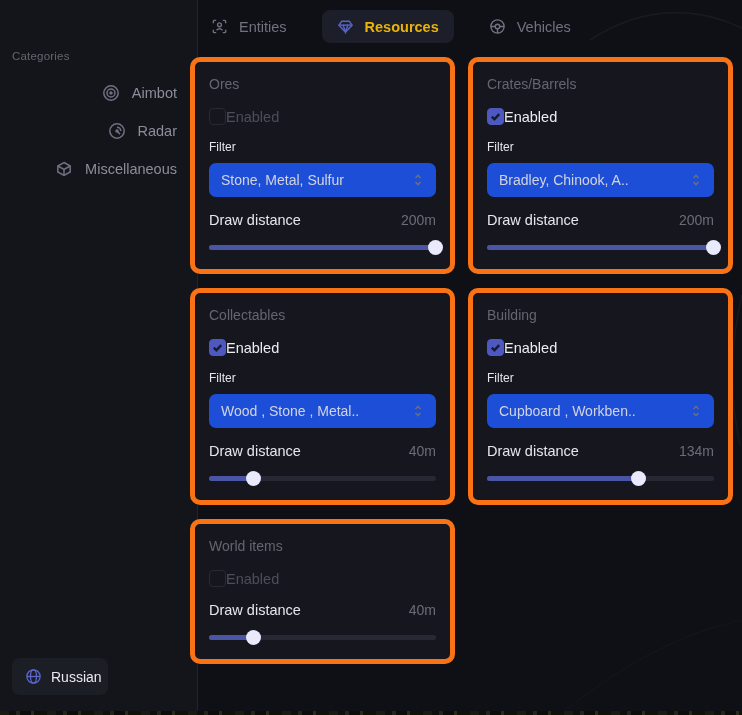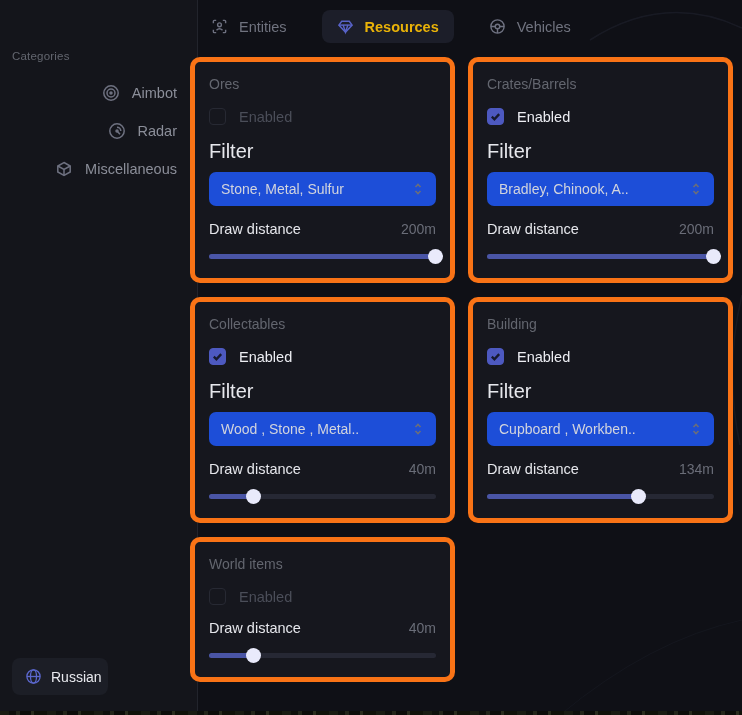--- a/index.html
+++ b/index.html
@@ -51,31 +51,31 @@
   
   .cards {
     margin: 14px 0 0 14px; display: grid;
     grid-template-columns: 265px 265px; gap: 14px 13px; align-items: start;
   }
   .card {
     background: #16171e; border: 5px solid #f97316; border-radius: 10px;
     padding: 14px;
   }
   .card-title { font-size: 14px; color: #63666f; margin-bottom: 16px; }
-  .check-row { display: flex; align-items: center; gap: 13px; margin-bottom: 15px; }
+  .check-row { display: flex; align-items: center; margin-bottom: 15px; }
   .checkbox {
     width: 17px; height: 17px; border-radius: 4px; border: 1.5px solid #272933;
     background: transparent; cursor: pointer; display: flex; align-items: center; justify-content: center;
   }
   .checkbox svg { width: 11px; height: 11px; display: none; stroke: #171a2e; stroke-width: 2.6; fill: none; }
   .checkbox.checked { background: #4d59c0; border-color: #4d59c0; }
   .checkbox.checked svg { display: block; }
   .check-label { font-size: 14.5px; color: #ecedf2; }
   .checkbox:not(.checked) + .check-label { color: #4b4e59; }
-  .field-label { font-size: 20px; color: #e6e7ec; margin-bottom: 9px; }
+  .field-label { font-size: 12px; color: #e6e7ec; margin-bottom: 9px; }
   .select {
     height: 34px; background: #1d4ed8; border-radius: 7px; display: flex;
     align-items: center; justify-content: space-between; padding: 0 12px;
     font-size: 14px; color: #d2d4dd; cursor: pointer; margin-bottom: 15px;
   }
   .select .chev svg { width: 12px; height: 14px; stroke: #6b6e7a; fill: none; stroke-width: 1.6; display: block; }
   .dd-row { display: flex; align-items: center; justify-content: space-between; margin-bottom: 12px; }
   .dd-label { font-size: 14.5px; color: #e6e7ec; }
   .dd-value { font-size: 14px; color: #6a6d78; }
   .slider { position: relative; height: 15px; display: flex; align-items: center; cursor: pointer; }

